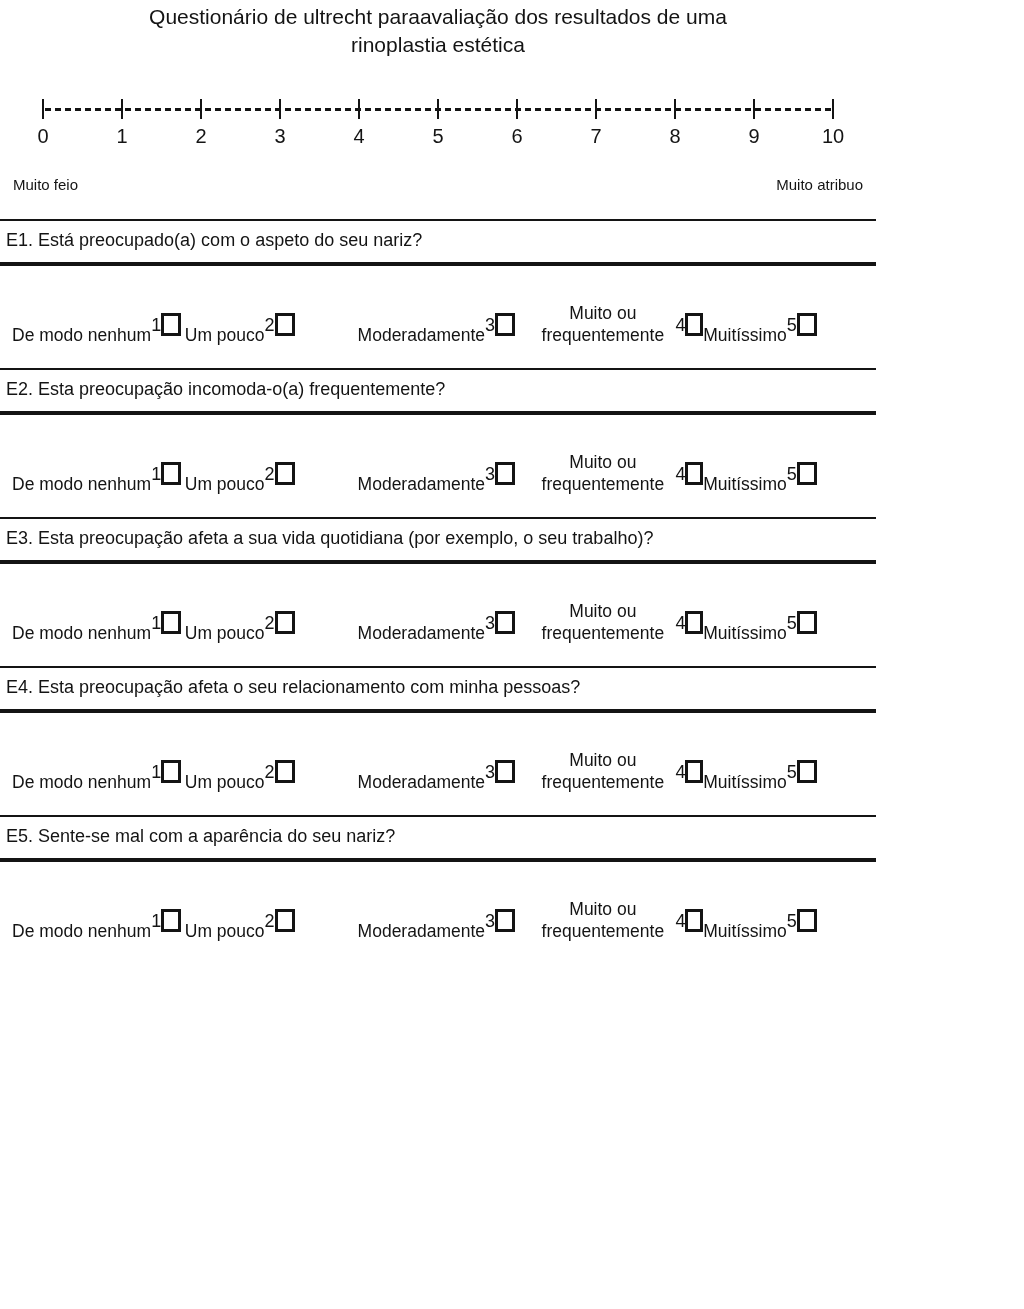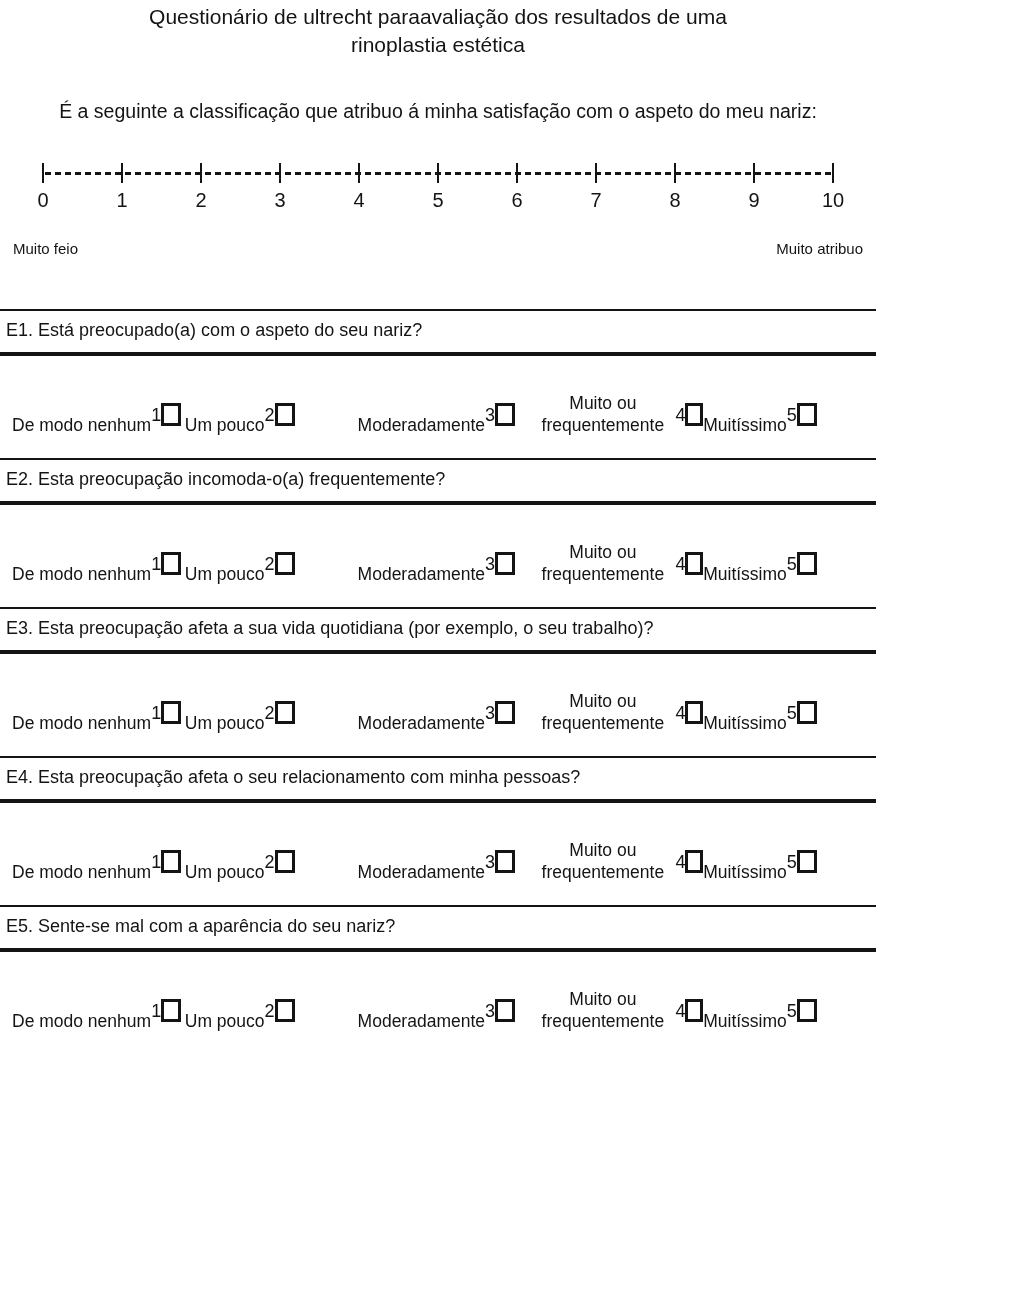--- a/index.html
+++ b/index.html
@@ -39,21 +39,21 @@
     background:var(--line); transform:translateX(-50%);
   }
   .vas-numbers{ position:relative; height:24px; margin-top:6px; font-size:20px; }
   .vas-numbers span{ position:absolute; transform:translateX(-50%); }
   .vas-endlabels{
     display:flex; justify-content:space-between;
     font-size:15px; margin:27px -30px 0;
   }
 
   
-  .questions{ margin-top:52px; }
+  .questions{ margin-top:26px; }
   .q-block{ margin-bottom:22px; }
   .q-band{
     border-top:2px solid var(--line);
     border-bottom:4px solid var(--line);
     padding:9px 10px 11px 6px;
     font-size:18px; line-height:21px;
   }
   .options{ display:flex; margin-top:36px; padding-left:12px; }
   .opt{ flex:1; display:flex; align-items:center; }
   .opt-label-wrap{
@@ -70,21 +70,20 @@
   }
 </style>
 </head>
 <body style="--line: #141414; --text: #141414; --bg: #ffffff;">
 
 <div class="page">
 
   <h1 class="title">Questionário de ultrecht paraavaliação dos resultados de uma
 rinoplastia estética</h1>
 
-  <p class="subtitle">É a seguinte a classificação que atribuo á minha satisfação com o aspeto do meu nariz:</p>
 
   <div class="vas">
     <div class="vas-line" id="vas-line">
       <div class="vas-dashes"></div>
     <div class="vas-tick" style="left: 0%;"></div>
         <div class="vas-tick" style="left: 10%;"></div>
         <div class="vas-tick" style="left: 20%;"></div>
         <div class="vas-tick" style="left: 30%;"></div>
         <div class="vas-tick" style="left: 40%;"></div>
         <div class="vas-tick" style="left: 50%;"></div>

